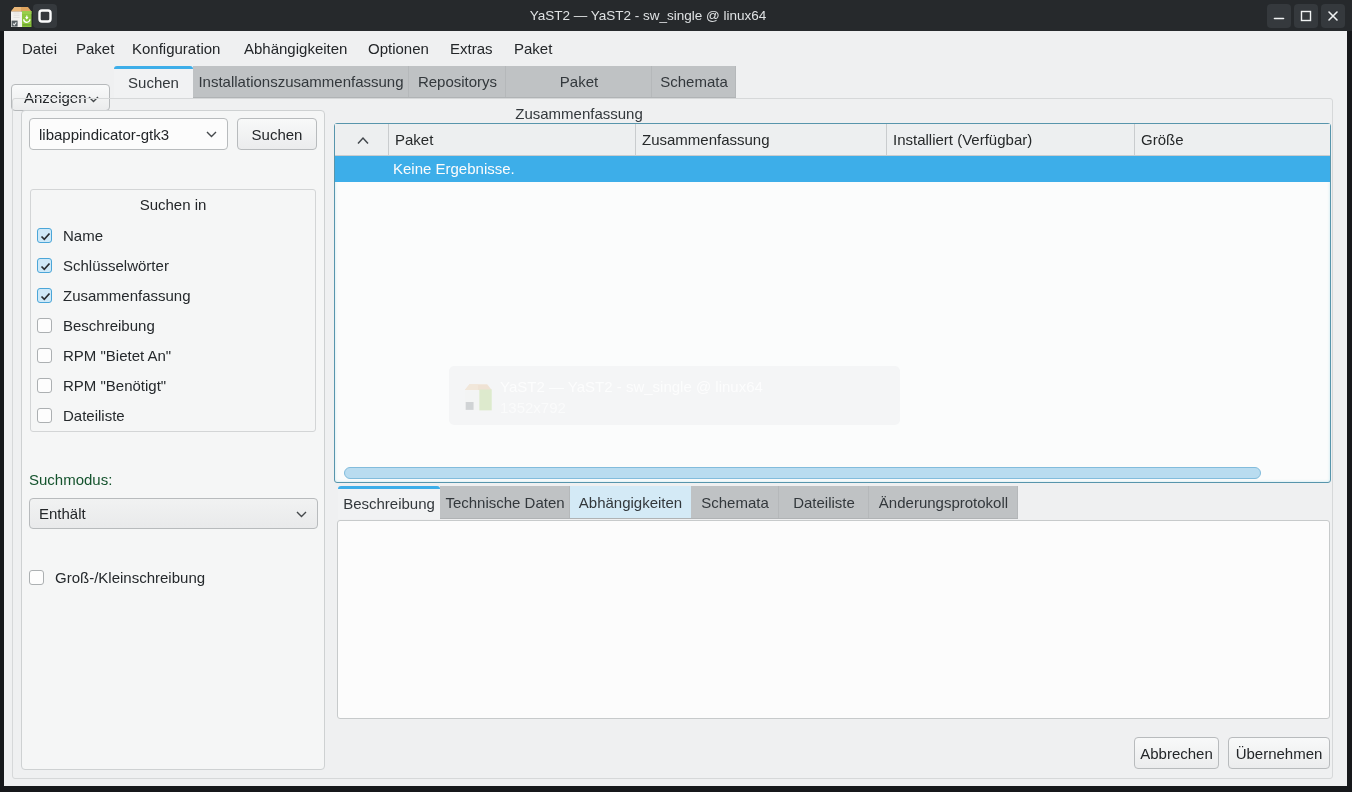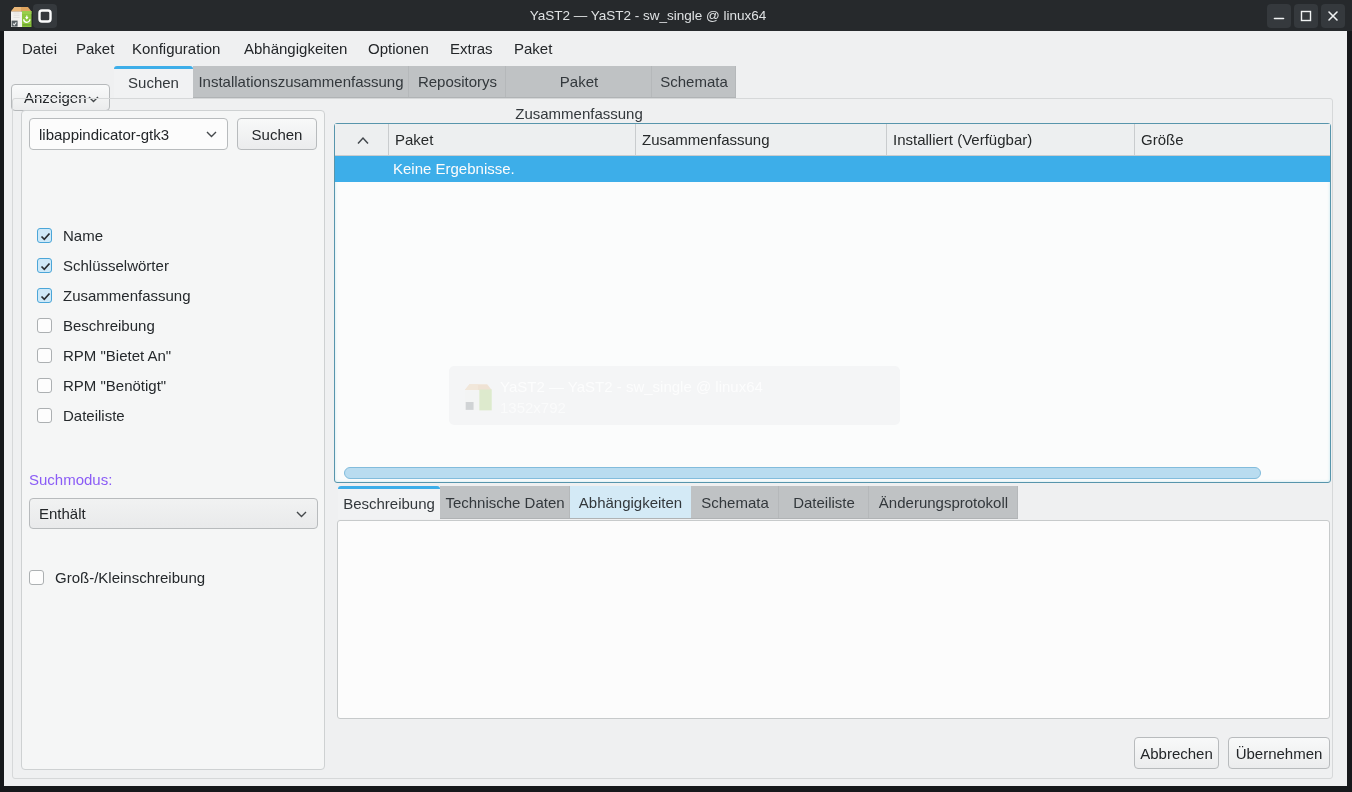--- a/index.html
+++ b/index.html
@@ -48,21 +48,21 @@
   .groupbox { position:absolute; left:30px; top:189px; width:286px; height:243px; border:1px solid #d3d5d6; border-radius:3px; }
   .groupbox-title { position:absolute; left:0; top:6px; width:100%; text-align:center; font-size:15px; color:#232629; }
 
   .cb-row { position:absolute; height:16px; }
   .cb-box { position:absolute; left:0; top:0; width:15px; height:15px; border-radius:3px; }
   .cb-box.on { background:#cfe9f8; border:1px solid #4ba6d8; }
   .cb-box.off { background:#fdfdfd; border:1px solid #acb0b2; }
   .cb-box svg { position:absolute; left:1px; top:1px; }
   .cb-label { position:absolute; left:26px; top:0; font-size:15px; line-height:16px; color:#25292c; white-space:nowrap; }
 
-  .field-label { position:absolute; font-size:15px; color:#8b5cf6; }
+  .field-label { position:absolute; font-size:15px; color:#14532d; }
 
   
   .table { position:absolute; left:334px; top:123px; width:997px; height:360px; background:#fbfcfc; border:1px solid #5795ac; border-radius:3px; box-shadow:inset 0 0 3px rgba(150,215,230,0.55); }
   .thead { position:absolute; left:0; top:0; width:100%; height:32px; background:#edeff0; border-bottom:1px solid #c9ccce; }
   .th { position:absolute; top:0; height:31px; line-height:31px; font-size:15px; color:#26292a; border-left:1px solid #c9ccce; padding-left:6px; }
   .sort-ind { position:absolute; left:21px; top:12px; }
   .empty-row { position:absolute; left:0; top:32px; width:100%; height:26px; background:#3daee9; color:#fcfcfc; font-size:15px; line-height:26px; }
   .empty-row span { margin-left:58px; }
   .hscroll { position:absolute; left:9px; top:343px; width:917px; height:12px; background:#b9dcf0; border:1px solid #82bcdc; border-radius:6px; }
 
@@ -155,20 +155,23 @@
   <div class="combo combo-search">
     <span class="val">libappindicator-gtk3</span>
     <svg class="chev" width="11" height="7" viewBox="0 0 11 7">
         <path d="M1 1 L5.5 5.5 L10 1" fill="none" stroke="#45494c" stroke-width="1.4"></path>
       </svg>
   </div>
   <div class="btn btn-search">
     <span>Suchen</span>
   </div>
 
+  <div class="groupbox">
+    <div class="groupbox-title">Suchen in</div>
+  </div>
 
   <div class="cb-row" style="left:37px;top:228px">
     <span class="cb-box on">
         <svg width="13" height="13" viewBox="0 0 13 13">
           <path d="M2.5 6.5 L5.3 9.3 L10.5 3.5" fill="none" stroke="#2a2e32" stroke-width="1.7"></path>
         </svg>
       </span>
     <span class="cb-label">Name</span>
   </div>
   <div class="cb-row" style="left:37px;top:258px">

